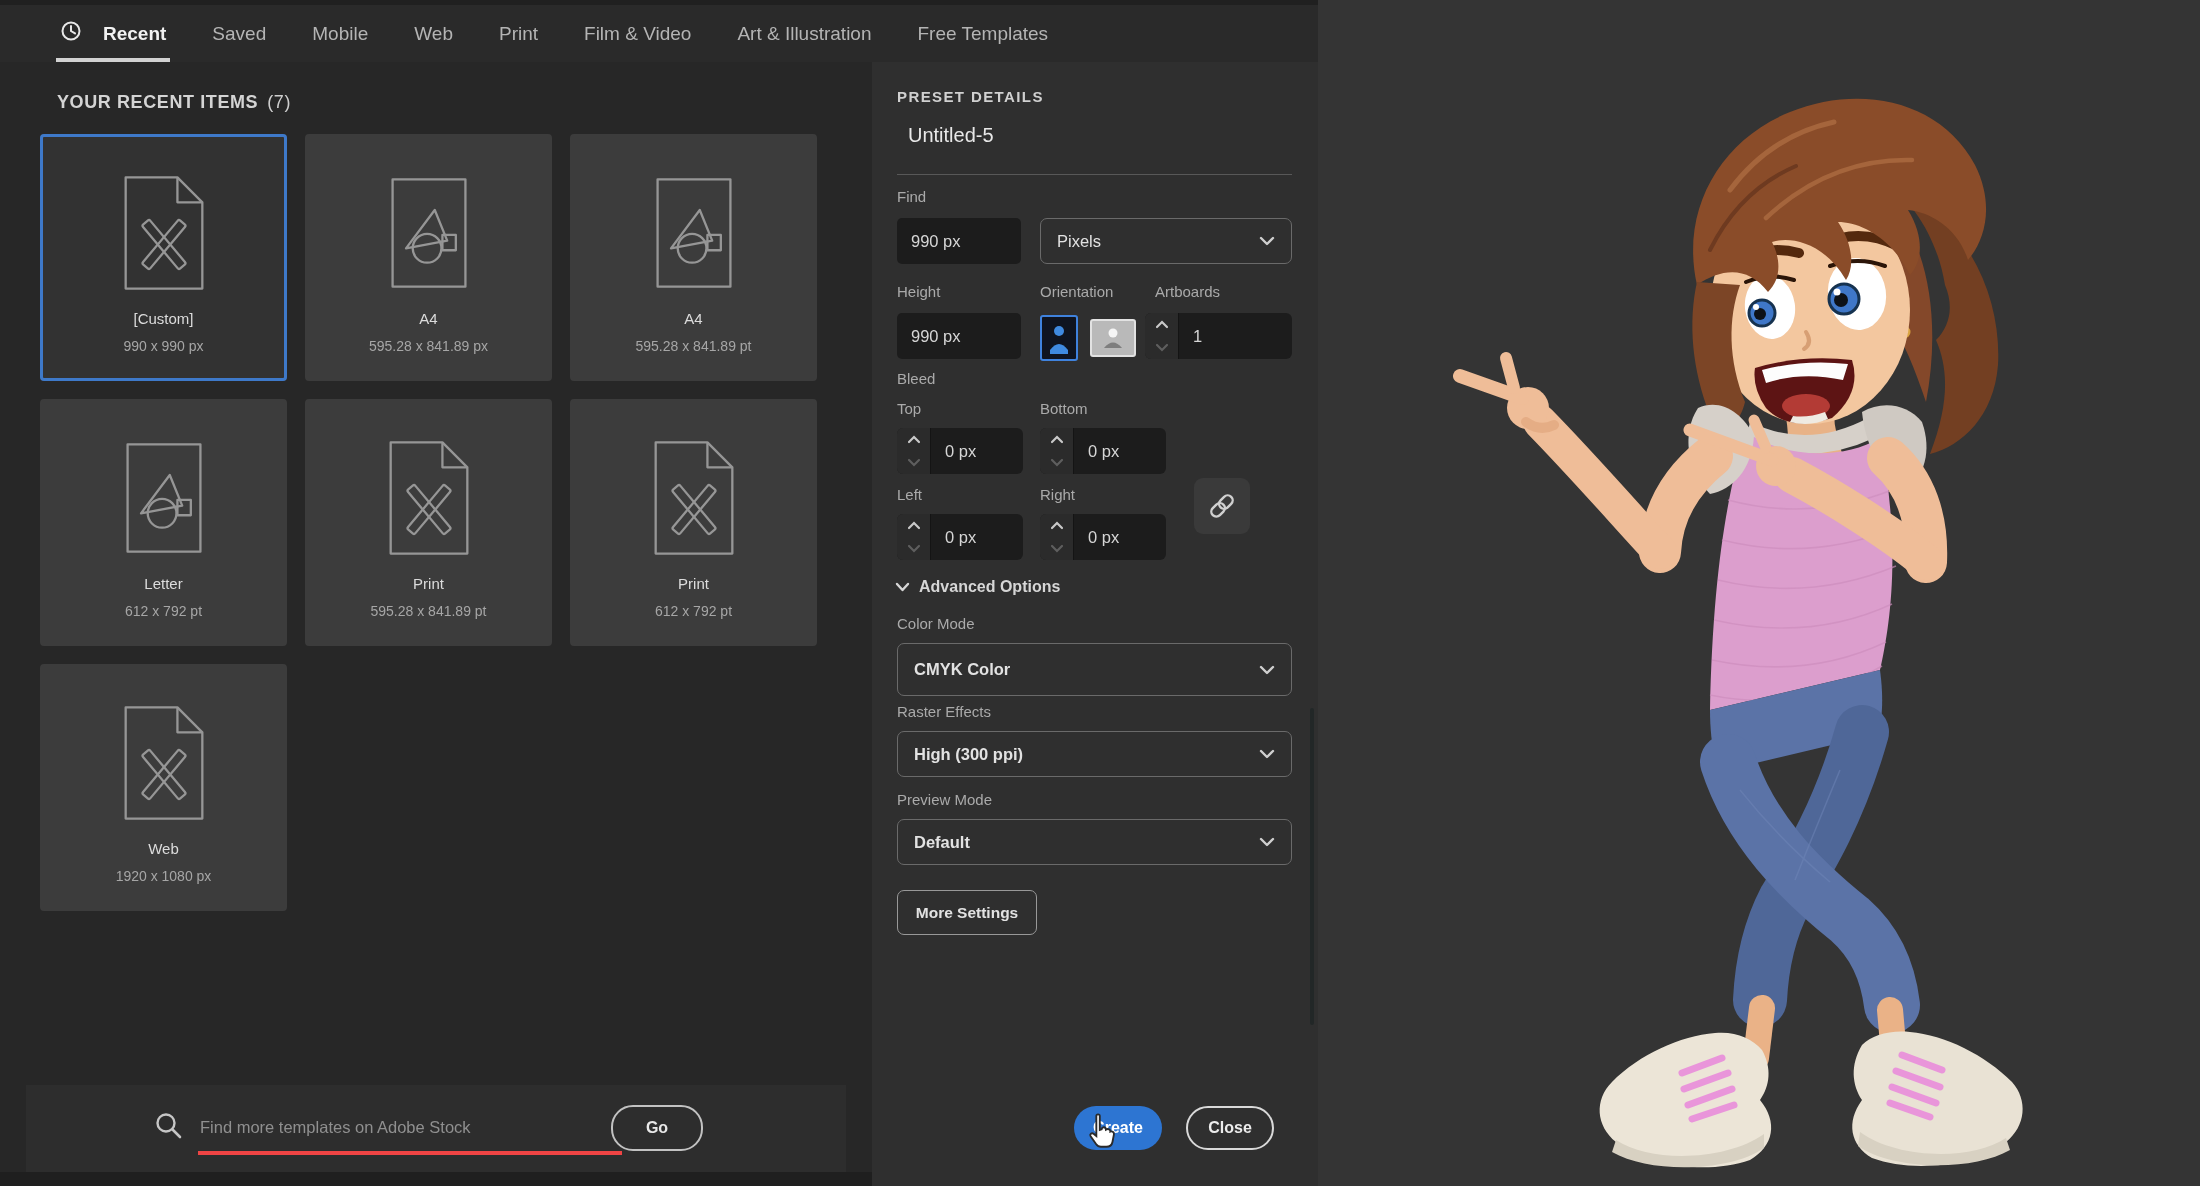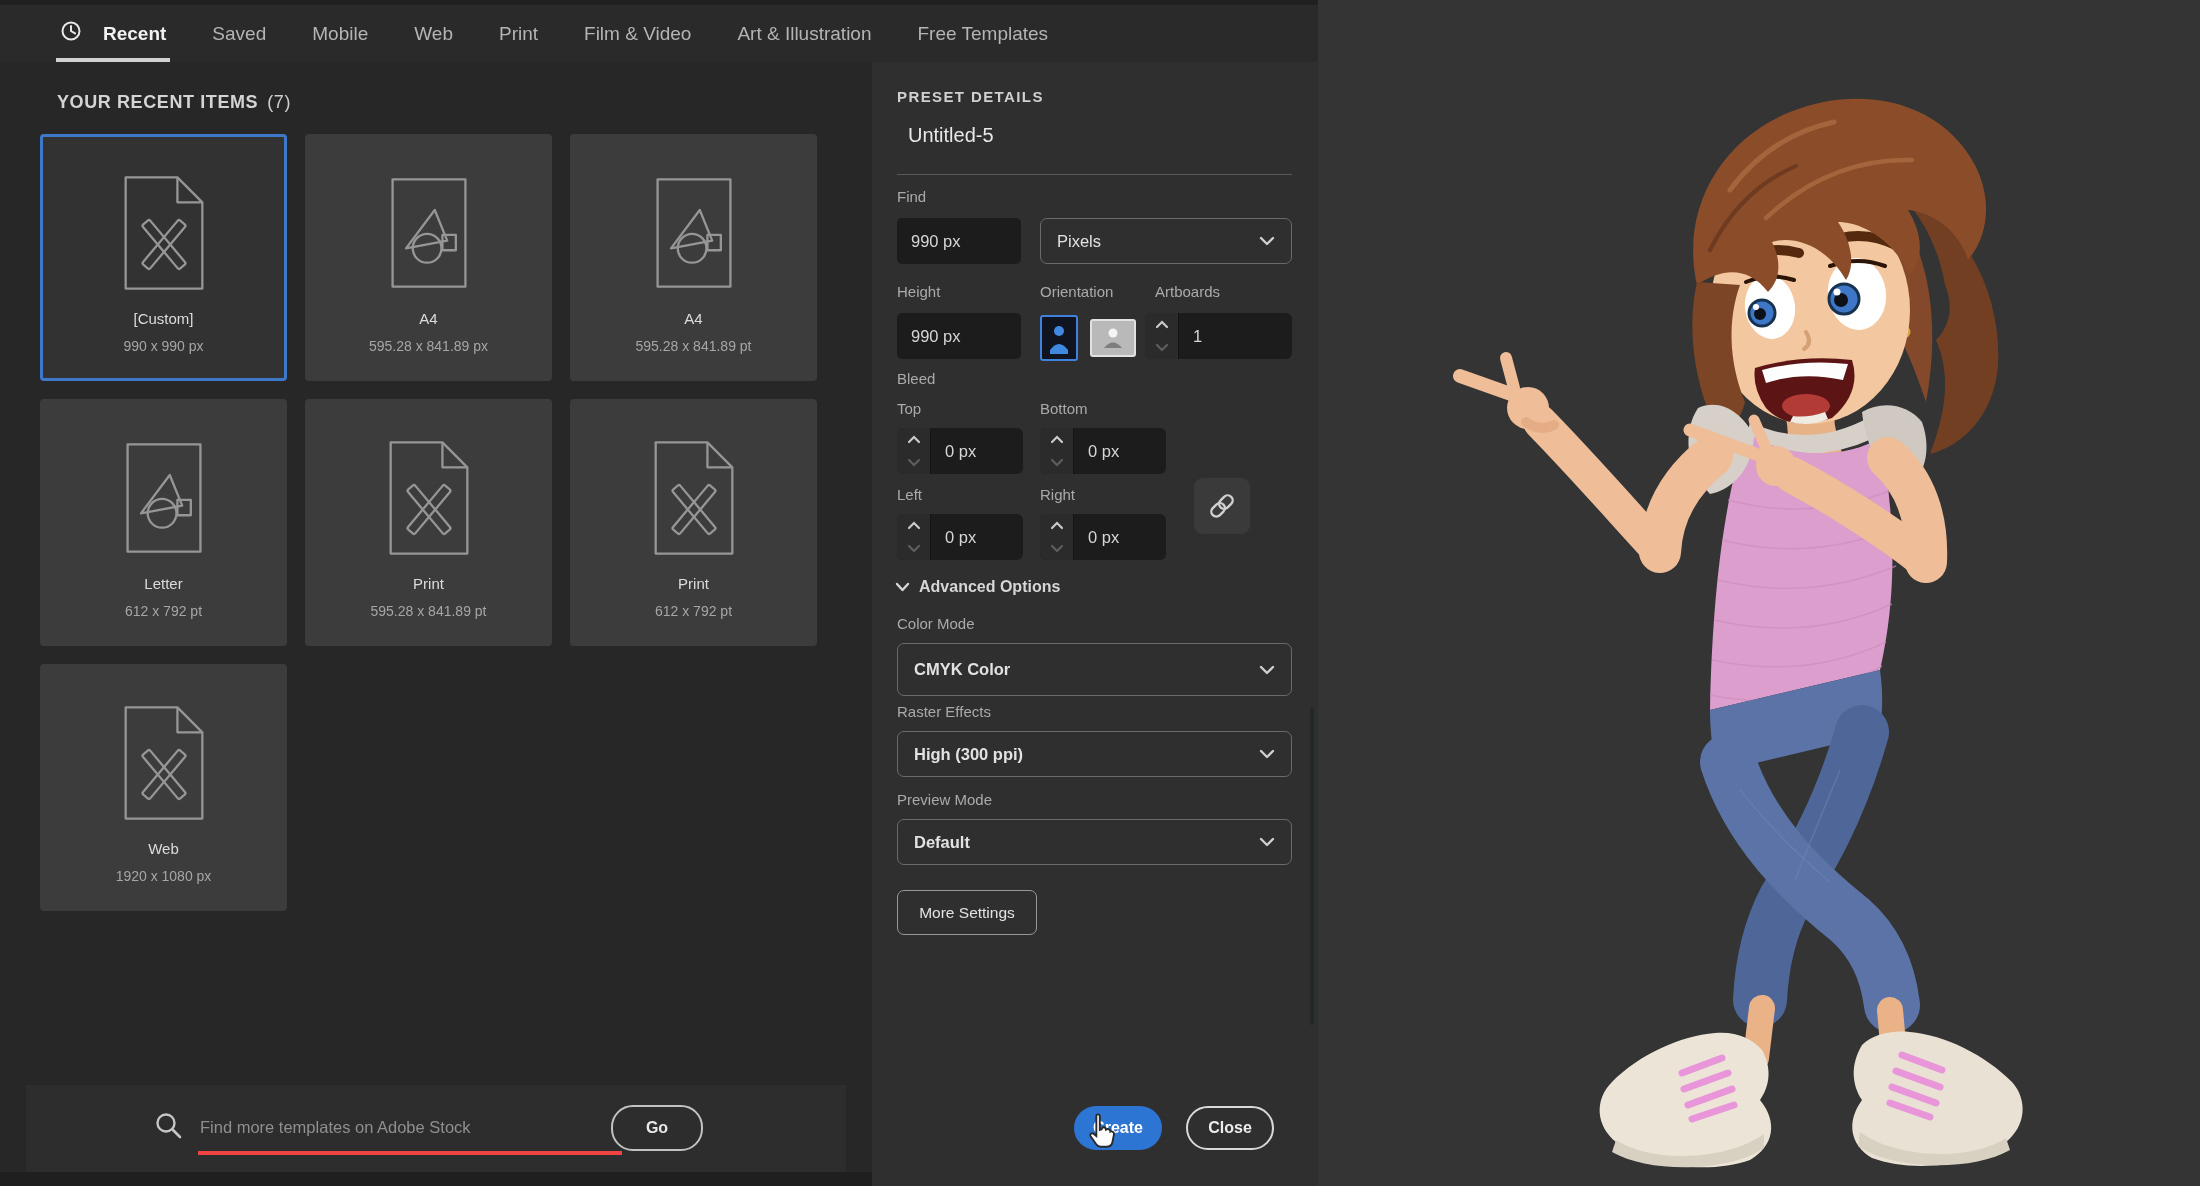--- a/index.html
+++ b/index.html
@@ -50,21 +50,21 @@
   .stepper .val{flex:1;display:flex;align-items:center;padding-left:14px;font-size:16.5px;color:#d6d6d6;}
   #orient-portrait{position:absolute;left:168px;top:253px;width:38px;height:46px;background:#0f1420;border:2px solid #3f82dd;
     border-radius:3px;box-sizing:border-box;cursor:pointer;display:flex;align-items:center;justify-content:center;}
   #orient-landscape{position:absolute;left:218px;top:257px;width:46px;height:38px;background:#b9b9b9;border:2px solid #e2e2e2;
     border-radius:3px;box-sizing:border-box;cursor:pointer;display:flex;align-items:center;justify-content:center;}
   #link-btn{position:absolute;left:322px;top:416px;width:56px;height:56px;background:#3a3a3a;border-radius:9px;
     display:flex;align-items:center;justify-content:center;cursor:pointer;}
   #advanced-toggle{position:absolute;left:23px;top:516px;display:flex;align-items:center;gap:9px;cursor:pointer;
     font-size:16px;font-weight:600;color:#d6d6d6;}
   #more-settings{position:absolute;left:25px;top:828px;width:140px;height:45px;border:1.5px solid #989898;border-radius:7px;
-    display:flex;align-items:center;justify-content:center;font-size:15.5px;color:#e2e2e2;cursor:pointer;box-sizing:border-box;}
+    display:flex;align-items:center;justify-content:center;font-size:15.5px;color:#e2e2e2;cursor:pointer;box-sizing:border-box;font-weight:bold;}
   #create-btn{position:absolute;left:202px;top:1044px;width:88px;height:44px;background:#2d75d2;border-radius:22px;
     display:flex;align-items:center;justify-content:center;font-size:16px;font-weight:bold;color:#ffffff;cursor:pointer;}
   #close-btn{position:absolute;left:314px;top:1044px;width:88px;height:44px;border:2px solid #d9d9d9;border-radius:22px;
     display:flex;align-items:center;justify-content:center;font-size:16px;font-weight:bold;color:#ececec;cursor:pointer;box-sizing:border-box;}
   #panel-scroll{position:absolute;left:438px;top:646px;width:4px;height:317px;background:#222727;border-radius:2px;cursor:pointer;}
 
   #cursor{position:absolute;left:1083px;top:1112px;z-index:50;pointer-events:none;}
   #mascot{position:absolute;left:1410px;top:70px;z-index:5;}
 </style>
 </head>

